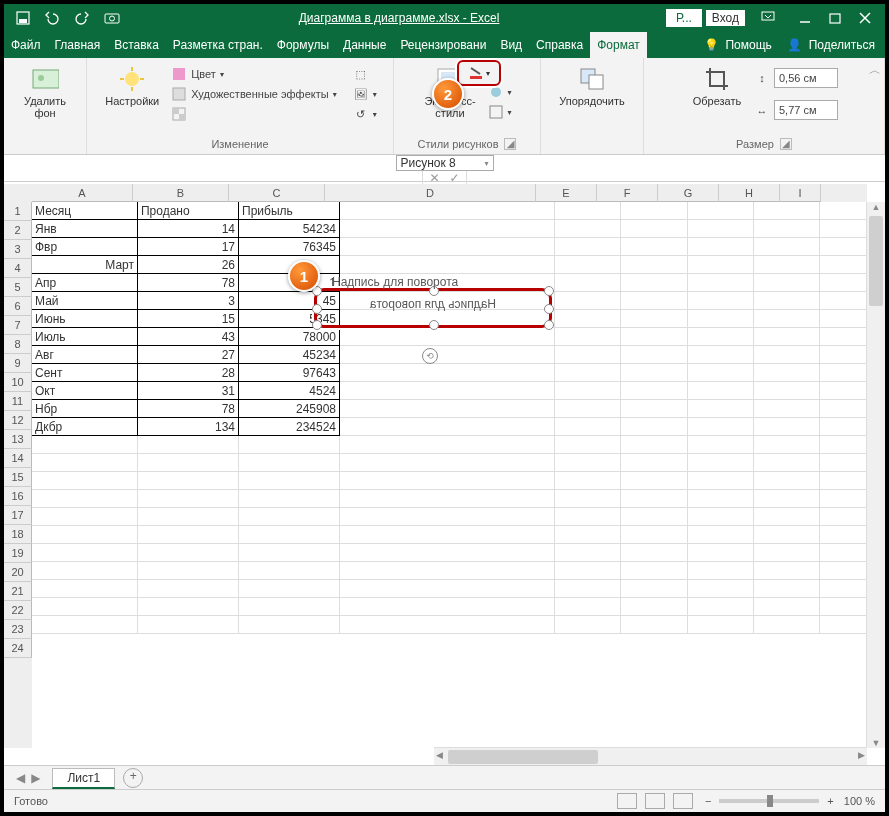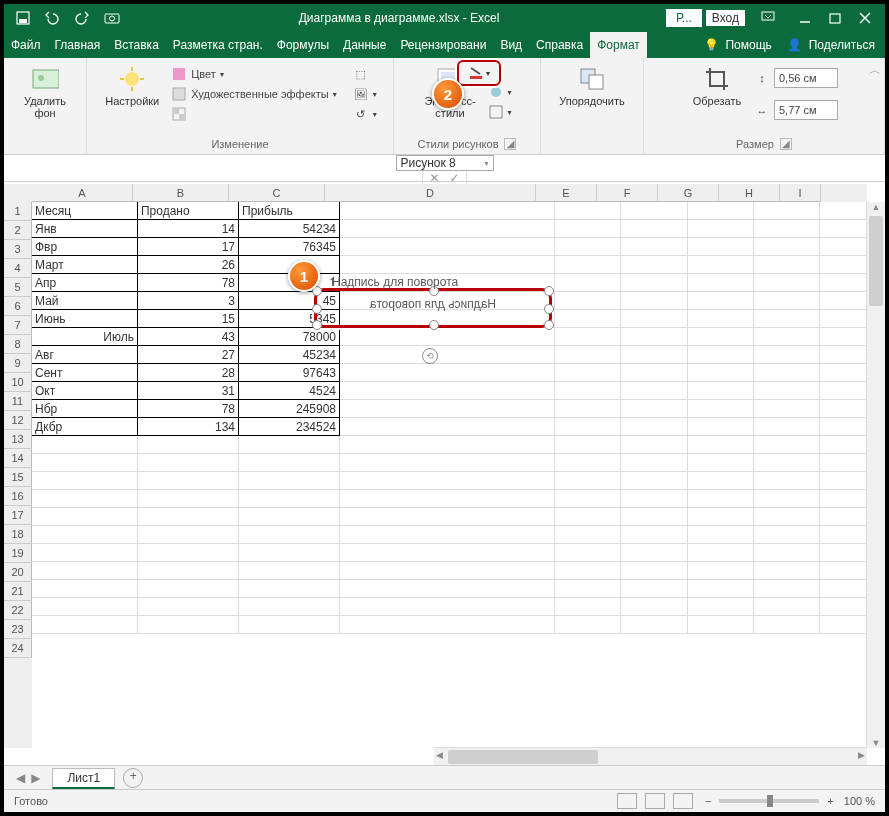--- a/index.html
+++ b/index.html
@@ -1,21 +1,21 @@
 <!DOCTYPE html>
 <html><head>
 <meta charset="utf-8">
 <style>
 html,body{margin:0;padding:0;font-family:"Segoe UI",Arial,sans-serif;font-size:12px;color:#333;background:#888;}
 .window{width:889px;height:816px;background:#fff;position:relative;box-sizing:border-box;border:4px solid #000;}
 
 
 .titlebar{height:28px;background:#0c6b3c;display:flex;align-items:center;color:#fff;}
 .titlebar .qat{display:flex;gap:14px;padding:0 12px;align-items:center;}
-.titlebar .title{flex:1;text-align:center;font-size:12px;}
+.titlebar .title{flex:1;text-align:center;font-size:12px;text-decoration:underline;}
 .titlebar .tool-tabs{background:#fff;color:#0c6b3c;padding:2px 10px;font-size:12px;margin-right:4px;}
 .titlebar .login{background:#fff;color:#333;padding:1px 6px;font-size:12px;margin-right:6px;}
 .titlebar .win-btns{display:flex;gap:18px;padding:0 14px;}
 .titlebar svg{display:block;}
 
 
 .ribbon-tabs{height:26px;background:#0c6b3c;display:flex;align-items:stretch;color:#fff;font-size:12px;}
 .ribbon-tabs .tab{padding:0 7px;display:flex;align-items:center;cursor:pointer;white-space:nowrap;}
 .ribbon-tabs .tab.active{background:#f3f3f3;color:#0c6b3c;}
 .ribbon-tabs .spacer{flex:1;}
@@ -424,21 +424,21 @@
           <div class="cell data num" style="width: 95px;">17</div>
           <div class="cell data num" style="width: 95px;">76345</div>
           <div class="cell" style="width: 210px;"></div>
           <div class="cell" style="width: 60px;"></div>
           <div class="cell" style="width: 60px;"></div>
           <div class="cell" style="width: 60px;"></div>
           <div class="cell" style="width: 60px;"></div>
           <div class="cell" style="width: 40px;"></div>
         </div>
         <div class="cellrow">
-          <div class="cell data" style="width: 100px;">Март</div>
+          <div class="cell data" style="width: 100px; text-align: right;">Март</div>
           <div class="cell data num" style="width: 95px;">26</div>
           <div class="cell data" style="width: 95px;"></div>
           <div class="cell" style="width: 210px;"></div>
           <div class="cell" style="width: 60px;"></div>
           <div class="cell" style="width: 60px;"></div>
           <div class="cell" style="width: 60px;"></div>
           <div class="cell" style="width: 60px;"></div>
           <div class="cell" style="width: 40px;"></div>
         </div>
         <div class="cellrow">
@@ -468,21 +468,21 @@
           <div class="cell data num" style="width: 95px;">15</div>
           <div class="cell data num" style="width: 95px;">5345</div>
           <div class="cell" style="width: 210px;"></div>
           <div class="cell" style="width: 60px;"></div>
           <div class="cell" style="width: 60px;"></div>
           <div class="cell" style="width: 60px;"></div>
           <div class="cell" style="width: 60px;"></div>
           <div class="cell" style="width: 40px;"></div>
         </div>
         <div class="cellrow">
-          <div class="cell data" style="width: 100px; text-align: right;">Июль</div>
+          <div class="cell data" style="width: 100px;">Июль</div>
           <div class="cell data num" style="width: 95px;">43</div>
           <div class="cell data num" style="width: 95px;">78000</div>
           <div class="cell" style="width: 210px;"></div>
           <div class="cell" style="width: 60px;"></div>
           <div class="cell" style="width: 60px;"></div>
           <div class="cell" style="width: 60px;"></div>
           <div class="cell" style="width: 60px;"></div>
           <div class="cell" style="width: 40px;"></div>
         </div>
         <div class="cellrow">

